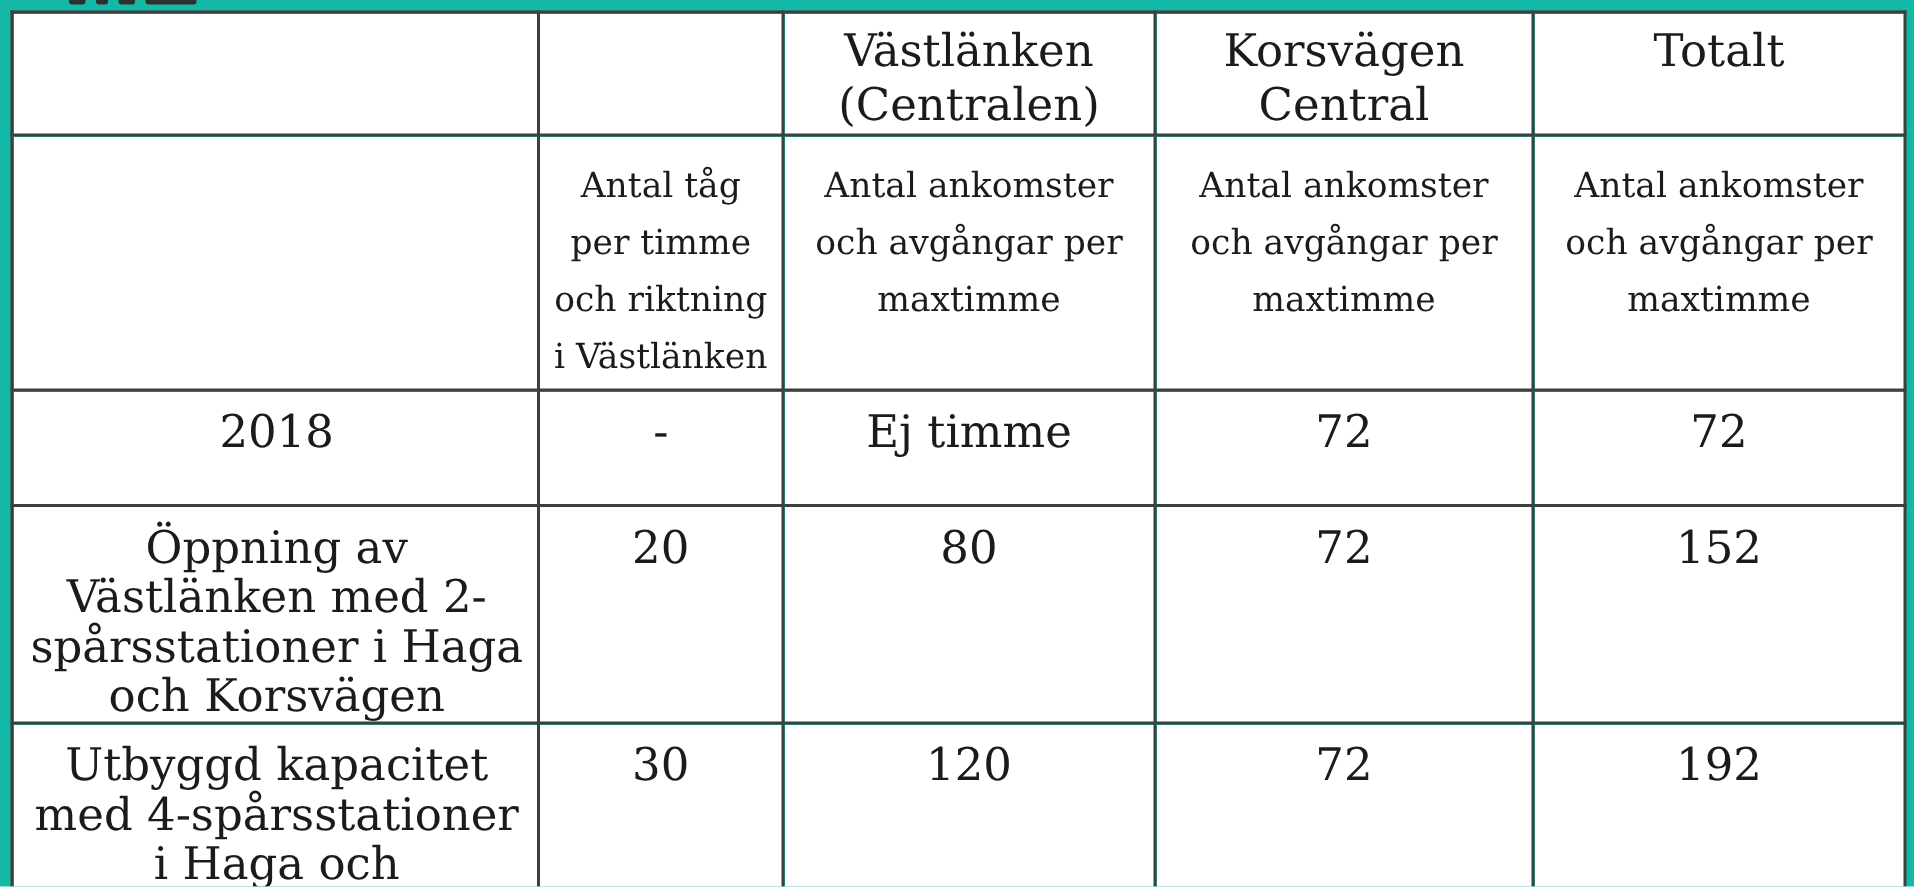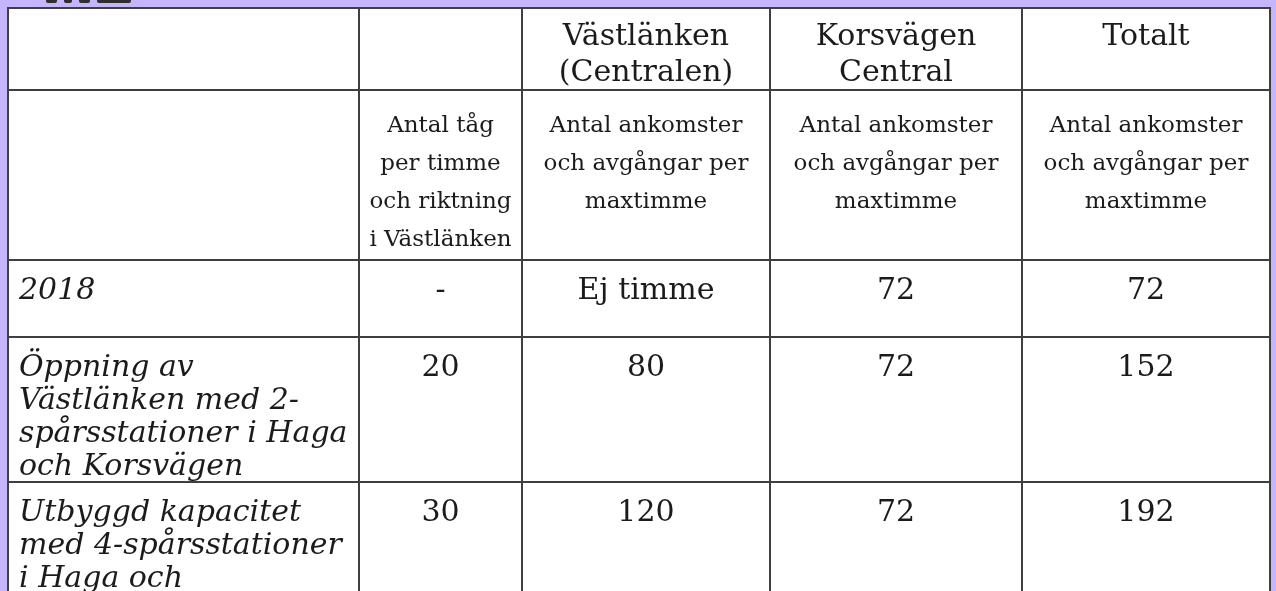--- a/index.html
+++ b/index.html
@@ -4,21 +4,21 @@
 <style>
   html, body {
     margin: 0;
     padding: 0;
     background: #fdfdfd;
   }
   .sheet {
     position: relative;
     width: 1276px;
     height: 591px;
-    background: #c4b5fd;
+    background: #14b8a6;
     overflow: hidden;
     font-family: "DejaVu Serif", "Liberation Serif", serif;
     color: #1b1b1b;
   }
   
   .caption-frag {
     position: absolute;
     top: 0;
     left: 46px;
     height: 4px;
@@ -65,23 +65,22 @@
   }
   td.sub-cell {
     font-size: 23px;
     line-height: 38px;
     text-align: center;
     padding: 14px 5px 0;
   }
   td.label-cell {
     font-size: 30px;
     line-height: 33px;
-    text-align: left;
+    text-align: center;
     padding: 11px 8px 0 10px;
-    font-style: italic;
   }
   td.val-cell {
     font-size: 30px;
     line-height: 33px;
     text-align: center;
     padding: 11px 4px 0;
   }
 </style>
 </head>
 <body>

